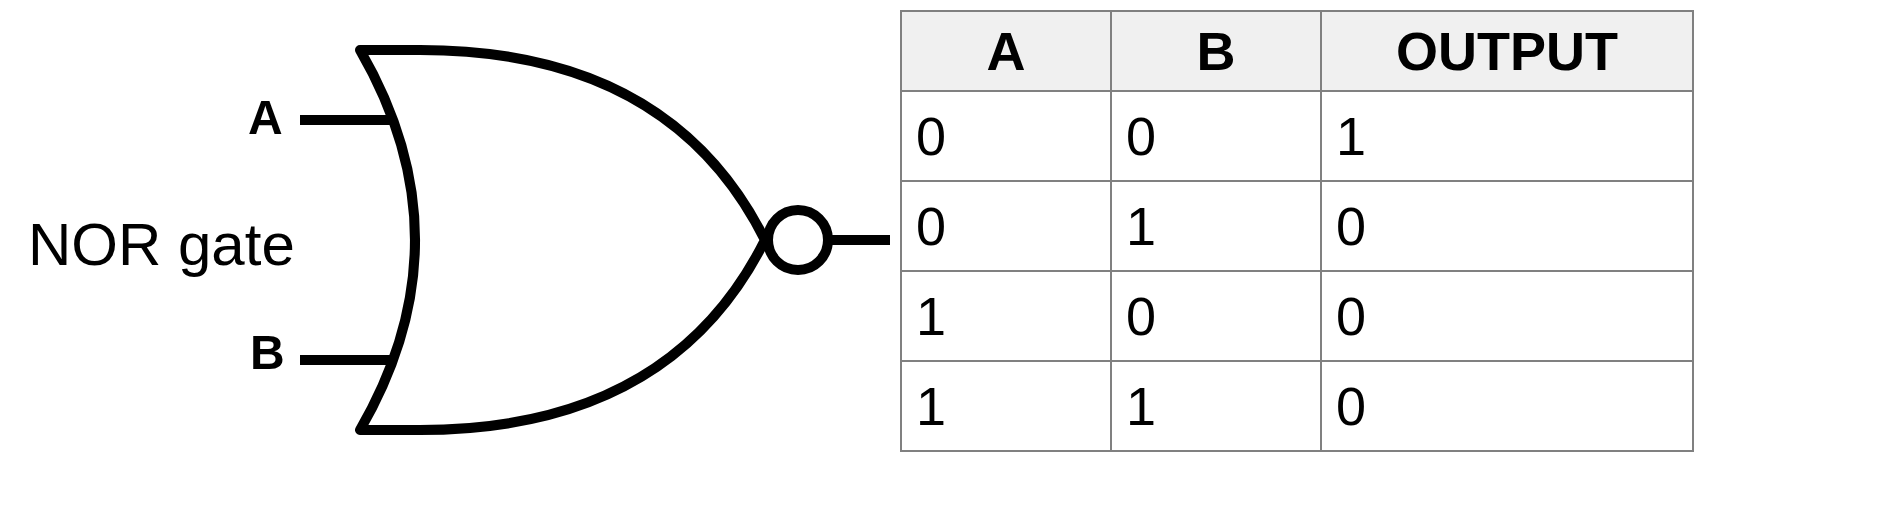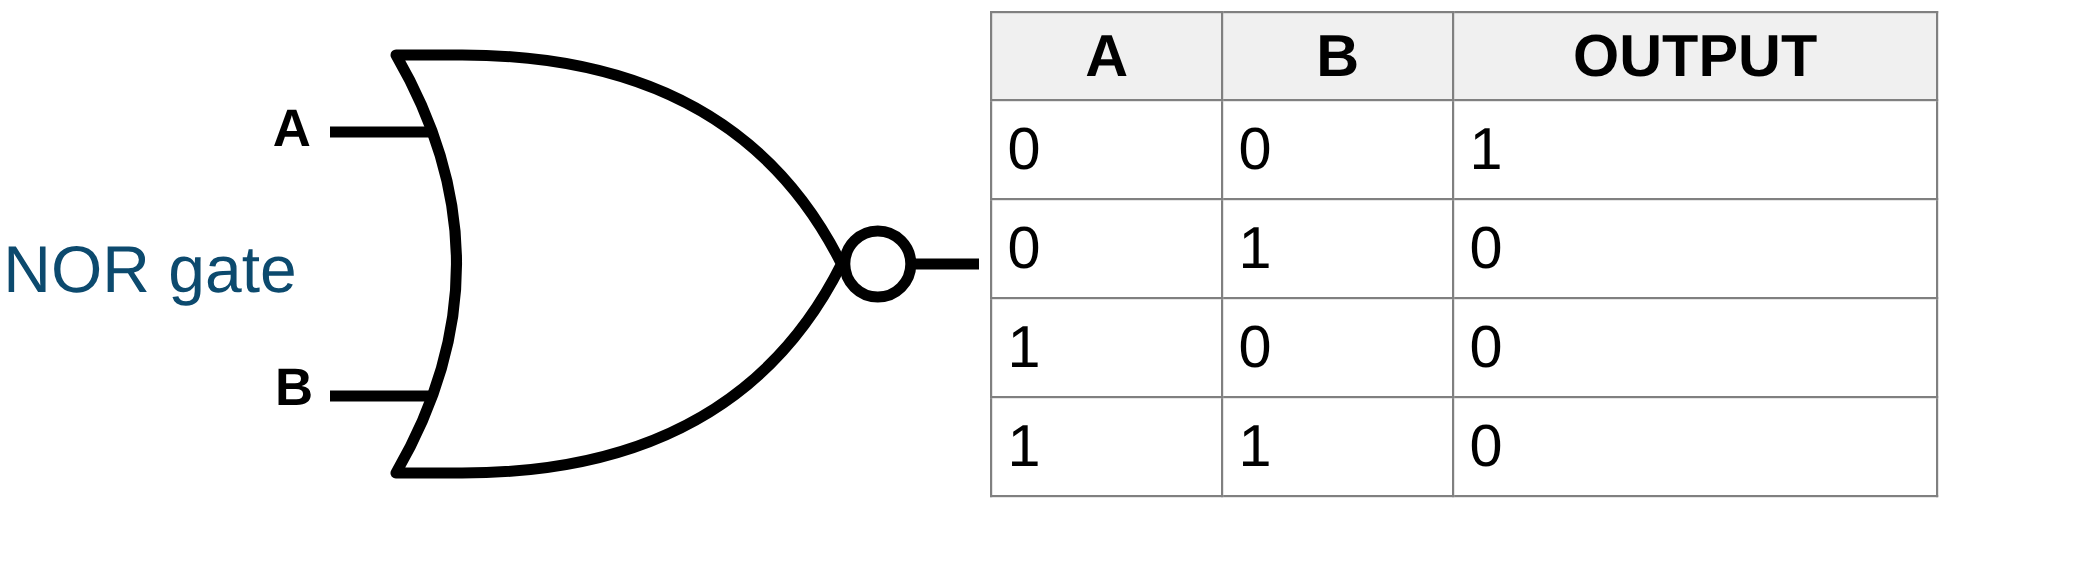--- a/index.html
+++ b/index.html
@@ -11,25 +11,25 @@
     font-family: Arial, Helvetica, sans-serif;
     color: #000;
   }
   .container {
     position: relative;
     width: 1897px;
     height: 510px;
   }
   .gate-label {
     position: absolute;
-    left: 3px;
+    left: 28px;
     top: 210px;
     font-size: 60px;
     font-family: "Segoe UI", Arial, sans-serif;
-    color: #0c4a6e;
+    color: #000000;
   }
   .input-label-a {
     position: absolute;
     left: 248px;
     top: 90px;
     font-size: 48px;
     font-weight: bold;
     font-family: Arial, sans-serif;
   }
   .input-label-b {
@@ -65,21 +65,21 @@
     font-weight: bold;
     text-align: center;
     height: 80px;
   }
   .truth-table td {
     text-align: left;
     font-weight: normal;
   }
   .col-a { width: 210px; }
   .col-b { width: 210px; }
-  .col-out { width: 440px; }
+  .col-out { width: 372px; }
 </style>
 </head>
 <body>
 
 <div class="container">
 
   <div class="gate-label">NOR gate</div>
 
   <div class="input-label-a">A</div>
   <div class="input-label-b">B</div>

